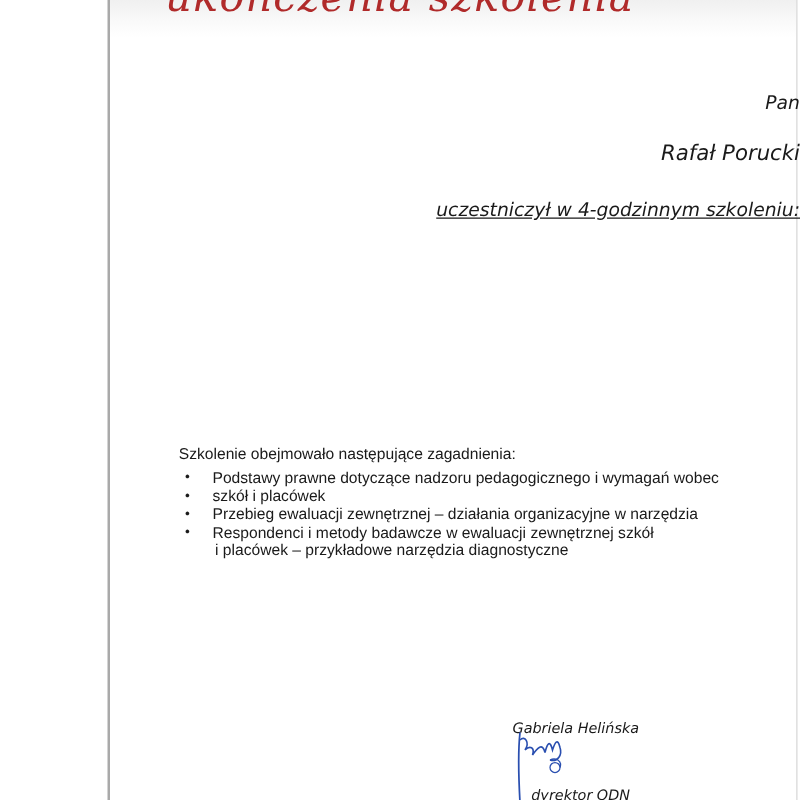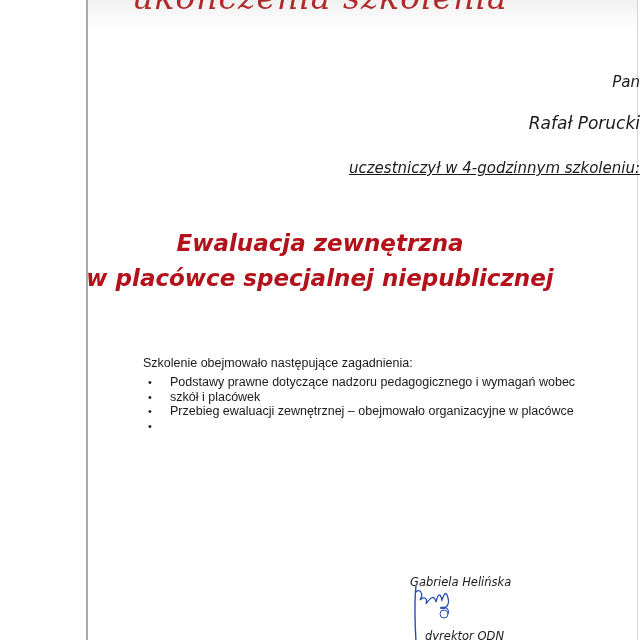--- a/index.html
+++ b/index.html
@@ -159,42 +159,40 @@
   <div class="top-strip"></div>
   <div class="left-border"></div>
   <div class="right-border"></div>
 
   <h1 class="heading">ukończenia szkolenia</h1>
 
   <p class="line salutation">Pan</p>
   <p class="line recipient">Rafał Porucki</p>
   <p class="line statement">uczestniczył w 4-godzinnym szkoleniu:</p>
 
-  <h2 class="course-title">
-    <span>Ewaluacja zewnętrzna</span>
-    <span>w placówce specjalnej niepublicznej</span>
-  </h2>
 
   <p class="topics-intro">Szkolenie obejmowało następujące zagadnienia:</p>
 
   <ul class="topics">
     <li>
       <span class="bullet">•</span>
       <span>Podstawy prawne dotyczące nadzoru pedagogicznego i wymagań wobec</span>
     </li>
     <li>
       <span class="bullet">•</span>
       <span>szkół i placówek</span>
     </li>
     <li>
       <span class="bullet">•</span>
-      <span>Przebieg ewaluacji zewnętrznej – obejmowało organizacyjne w placówce</span>
-    </li>
-    <li>
-      <span class="bullet">•</span>
+      <span>Przebieg ewaluacji zewnętrznej – działania organizacyjne w narzędzia</span>
+    </li>
+    <li>
+      <span class="bullet">•</span>
+      <span>Respondenci i metody badawcze w ewaluacji zewnętrznej szkół</span>
+      <span class="cont">i placówek – przykładowe narzędzia diagnostyczne</span>
     </li>
   </ul>
 
   <div class="signature-block">
     <p class="signer-name">Gabriela Helińska</p>
     <svg class="signature-svg" width="60" height="60" viewBox="0 0 60 60">
       <path d="M6 2 C4 20, 5 40, 6 58" stroke="#2a4fb0" stroke-width="1.4" fill="none"></path>
       <path d="M6 8 C10 4, 14 10, 10 16 C14 12, 18 14, 16 20 C20 14, 24 10, 26 18 C28 10, 30 8, 32 16 C34 10, 36 6, 38 14 C40 20, 36 26, 30 24" stroke="#2a4fb0" stroke-width="1.3" fill="none"></path>
       <path d="M30 24 C34 22, 40 24, 38 30" stroke="#2a4fb0" stroke-width="1.1" fill="none"></path>
       <circle cx="34" cy="30" r="4" stroke="#2a4fb0" stroke-width="1" fill="none"></circle>

